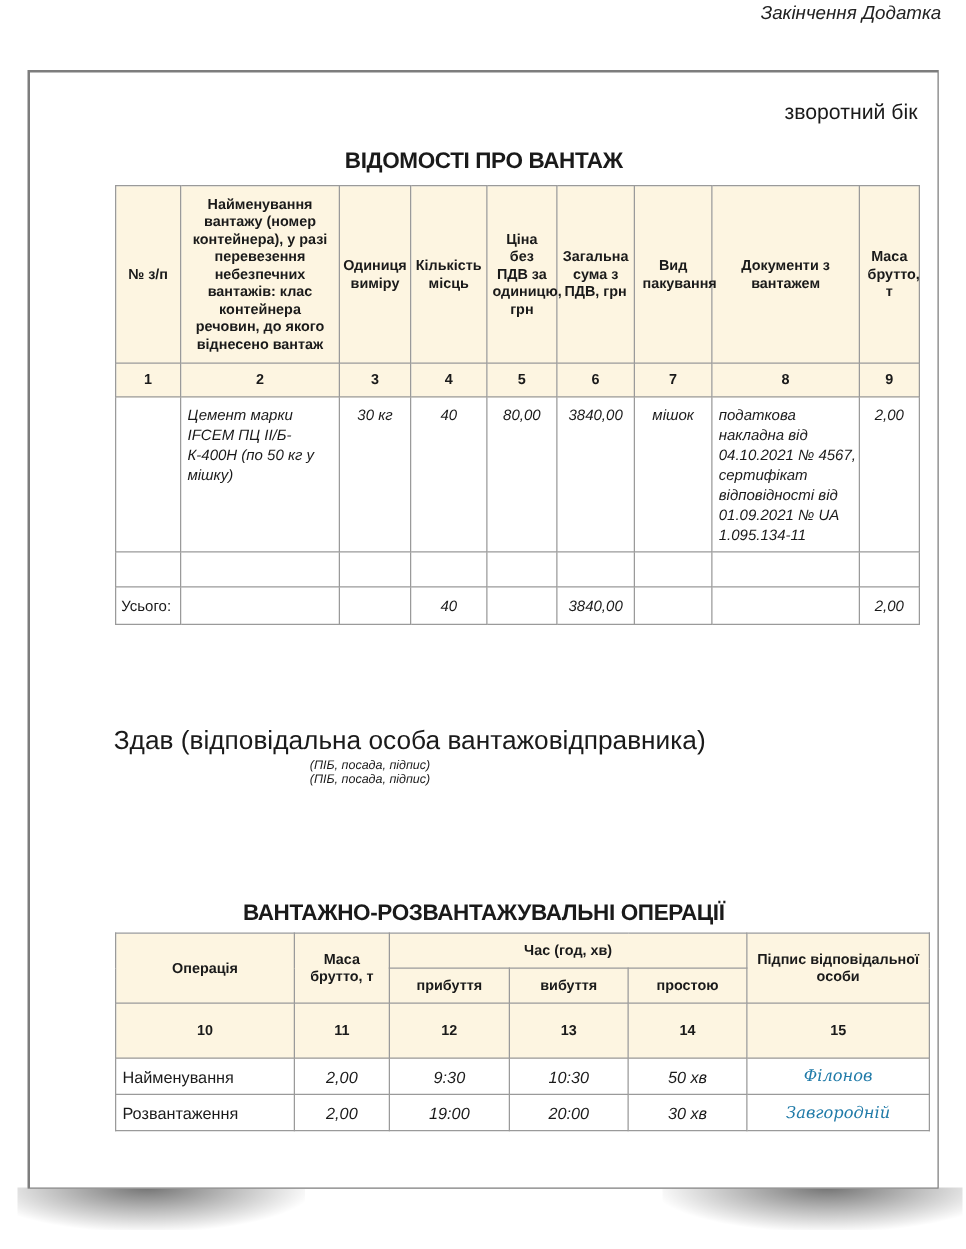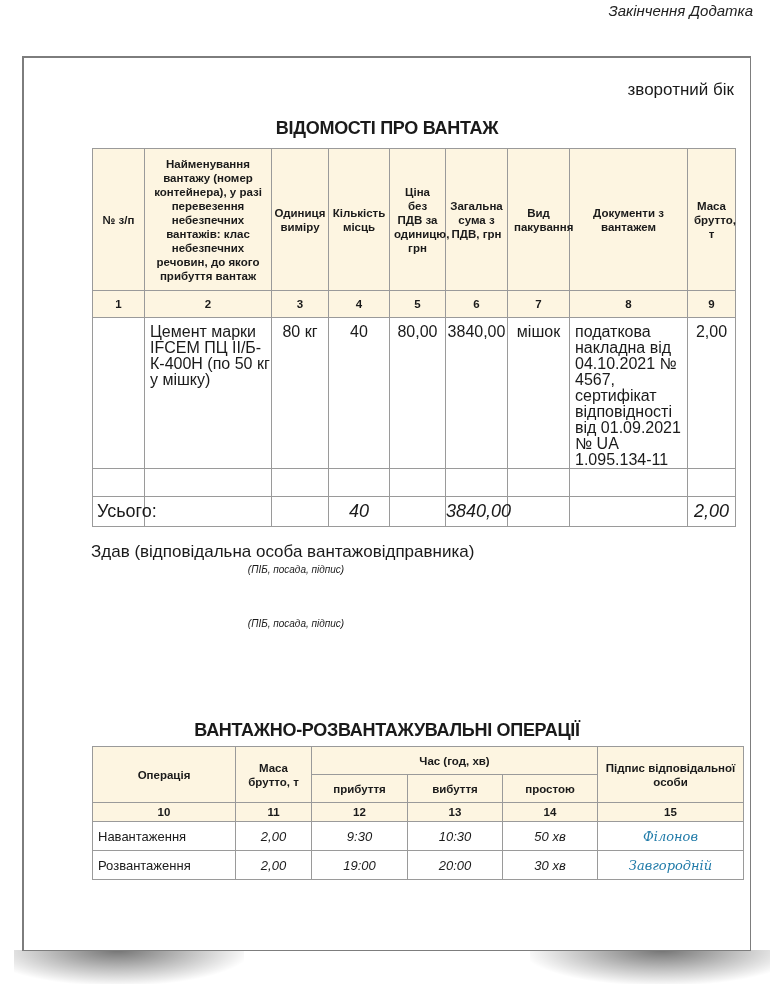--- a/index.html
+++ b/index.html
@@ -10,26 +10,26 @@
   .page { position: absolute; left: 22px; top: 56px; width: 729px; height: 895px; border: 2px solid #7d7d7d; border-bottom-width: 1px; border-right-width: 1px; background: #fff; box-sizing: border-box; }
   .side-label { position: absolute; right: 16px; top: 22px; font-size: 17px; }
   .title { position: absolute; left: 0; width: 100%; text-align: center; font-weight: bold; font-size: 18px; letter-spacing: -0.3px; }
   .title.t1 { top: 60px; }
   .title.t2 { top: 662px; }
   table { border-collapse: collapse; position: absolute; table-layout: fixed; }
   td { border: 1px solid #9a9a9a; padding: 0; font-size: 12px; }
   .hdr td { background: #fdf5e1; font-weight: bold; text-align: center; vertical-align: middle; line-height: 14px; font-size: 11.5px; }
   .t1tab { left: 68px; top: 90px; width: 643px; }
   .t2tab { left: 68px; top: 688px; width: 651px; }
-  .data td { vertical-align: top; padding-top: 6px; font-size: 16px; line-height: 16px; }
+  .data td { font-style: italic; vertical-align: top; padding-top: 6px; font-size: 12px; line-height: 16px; }
   .c { text-align: center; }
   .l { text-align: left; padding-left: 5px; }
-  .total td { font-size: 18px; vertical-align: middle; margin-left: 44px; }
+  .total td { font-size: 12px; vertical-align: middle; margin-left: 44px; }
   .sig-block { position: absolute; left: 67px; width: 410px; }
-  .sig-head { font-size: 17px; white-space: nowrap; }
+  .sig-head { font-size: 21px; white-space: nowrap; margin-top: 39px; }
   .sig-line { border-bottom: 1px solid #333; height: 20px; text-align: center; font-size: 15px; white-space: nowrap; line-height: 20px; }
   .sig-hand { font-family: "DejaVu Serif", serif; font-style: italic; color: #1f7aa8; font-size: 15px; margin-left: 6px; }
   .sig-caption { text-align: center; font-size: 10px; margin-top: 2px; font-style: italic; }
   .t2tab td.hs { font-size: 11.5px; }
   .t2data td { font-size: 13px; vertical-align: middle; height: 28px; }
   .t2data td.it { font-style: italic; text-align: center; }
   .t2data td.sig { font-family: "DejaVu Serif", serif; font-style: italic; color: #1f7aa8; text-align: center; font-size: 13px; }
 </style>
 </head>
 <body>
@@ -51,21 +51,21 @@
         <col style="width:61px">
         <col style="width:56px">
         <col style="width:62px">
         <col style="width:62px">
         <col style="width:118px">
         <col style="width:48px">
     </colgroup>
     <tbody>
         <tr class="hdr" style="height:142px">
       <td>№ з/п</td>
-      <td style="padding:0 6px">Найменування вантажу (номер контейнера), у разі перевезення небезпечних вантажів: клас небезпечних речовин, до якого прибуття вантаж</td>
+      <td style="padding:0 6px">Найменування вантажу (номер контейнера), у разі перевезення небезпечних вантажів: клас контейнера речовин, до якого віднесено вантаж</td>
       <td>Одиниця виміру</td>
       <td>Кількість місць</td>
       <td style="padding:13px 4px">Ціна без ПДВ за одиницю, грн</td>
       <td style="padding:0 4px">Загальна сума з ПДВ, грн</td>
       <td style="padding:0 6px">Вид пакування</td>
       <td style="padding:0 14px">Документи з вантажем</td>
       <td style="padding:0 6px">Маса брутто, т</td>
     </tr>
     <tr class="hdr" style="height:27px">
       <td>1</td>
@@ -74,21 +74,21 @@
       <td>4</td>
       <td>5</td>
       <td>6</td>
       <td>7</td>
       <td>8</td>
       <td>9</td>
     </tr>
     <tr class="data" style="height:124px">
       <td></td>
       <td class="l">Цемент марки IFCEM ПЦ ІІ/Б-К-400Н (по 50 кг у мішку)</td>
-      <td class="c">80 кг</td>
+      <td class="c">30 кг</td>
       <td class="c">40</td>
       <td class="c">80,00</td>
       <td class="c">3840,00</td>
       <td class="c">мішок</td>
       <td class="l">податкова накладна від 04.10.2021 № 4567, сертифікат відповідності від 01.09.2021 № UA 1.095.134-11</td>
       <td class="c">2,00</td>
     </tr>
     <tr class="data" style="height:28px">
       <td></td>
       <td></td>
@@ -139,30 +139,30 @@
       <td rowspan="2" class="hs">Операція</td>
       <td rowspan="2" class="hs" style="padding:0 8px">Маса брутто, т</td>
       <td colspan="3" class="hs">Час (год, хв)</td>
       <td rowspan="2" class="hs" style="padding:0 6px">Підпис відповідальної особи</td>
     </tr>
     <tr class="hdr" style="height:28px">
       <td class="hs">прибуття</td>
       <td class="hs">вибуття</td>
       <td class="hs">простою</td>
     </tr>
-    <tr class="hdr" style="height:19px">
+    <tr class="hdr" style="height:44px">
       <td>10</td>
       <td>11</td>
       <td>12</td>
       <td>13</td>
       <td>14</td>
       <td>15</td>
     </tr>
     <tr class="t2data">
-      <td class="l">Навантаження</td>
+      <td class="l">Найменування</td>
       <td class="it">2,00</td>
       <td class="it">9:30</td>
       <td class="it">10:30</td>
       <td class="it">50 хв</td>
       <td class="sig">Філонов</td>
     </tr>
     <tr class="t2data">
       <td class="l">Розвантаження</td>
       <td class="it">2,00</td>
       <td class="it">19:00</td>

